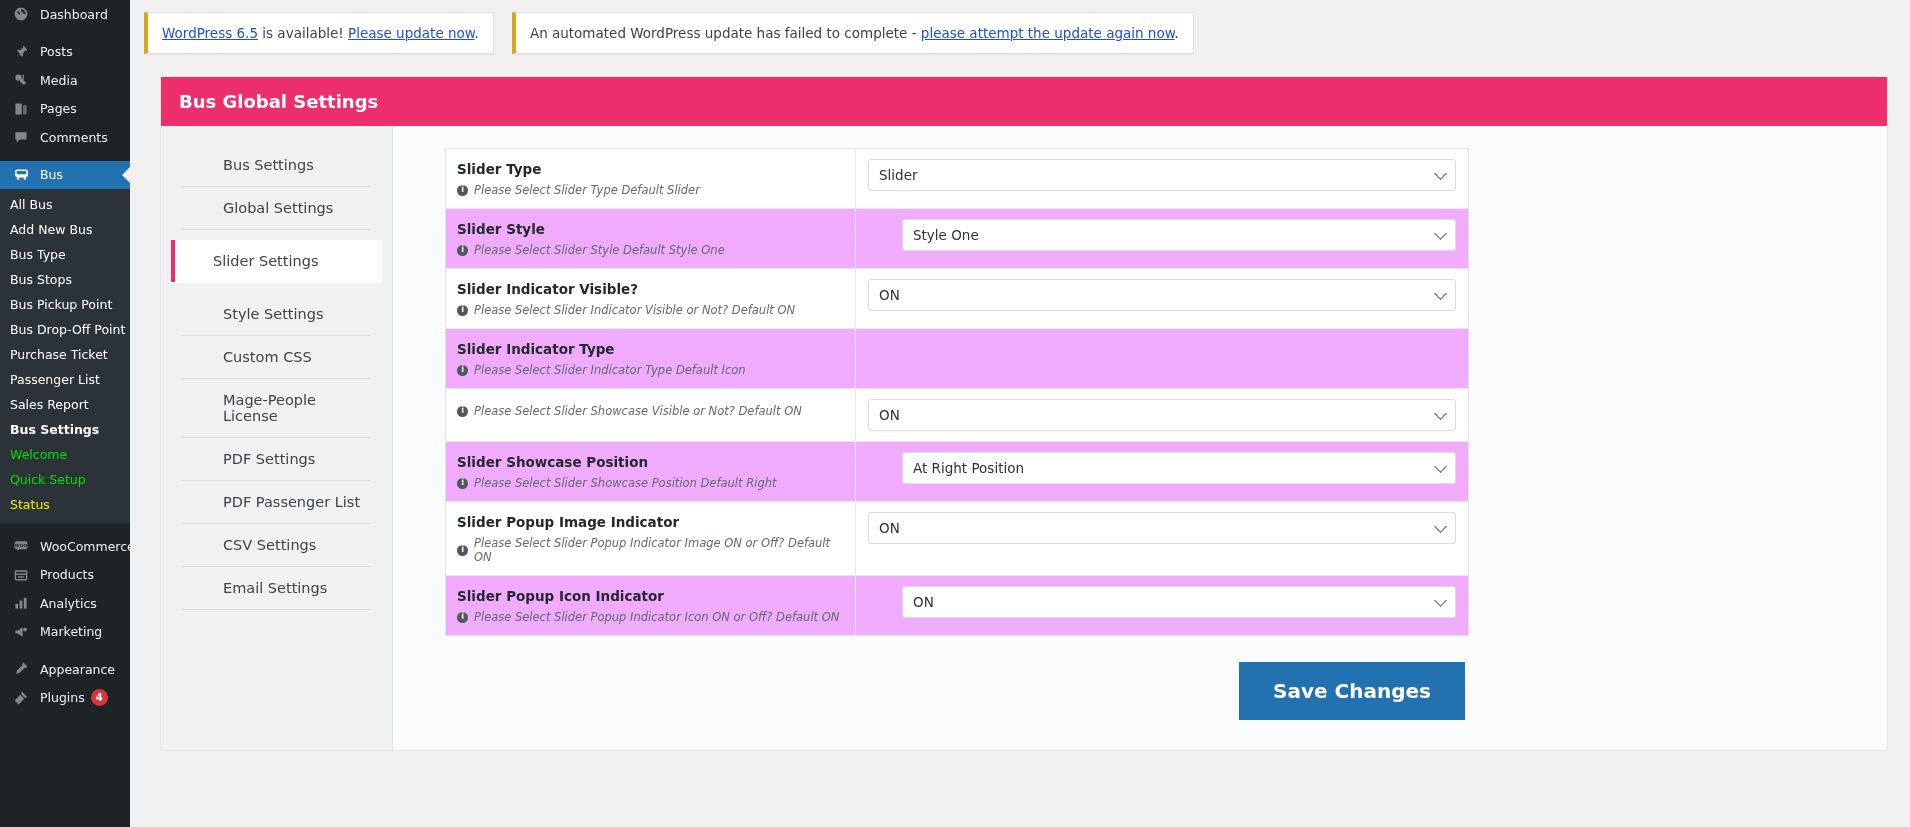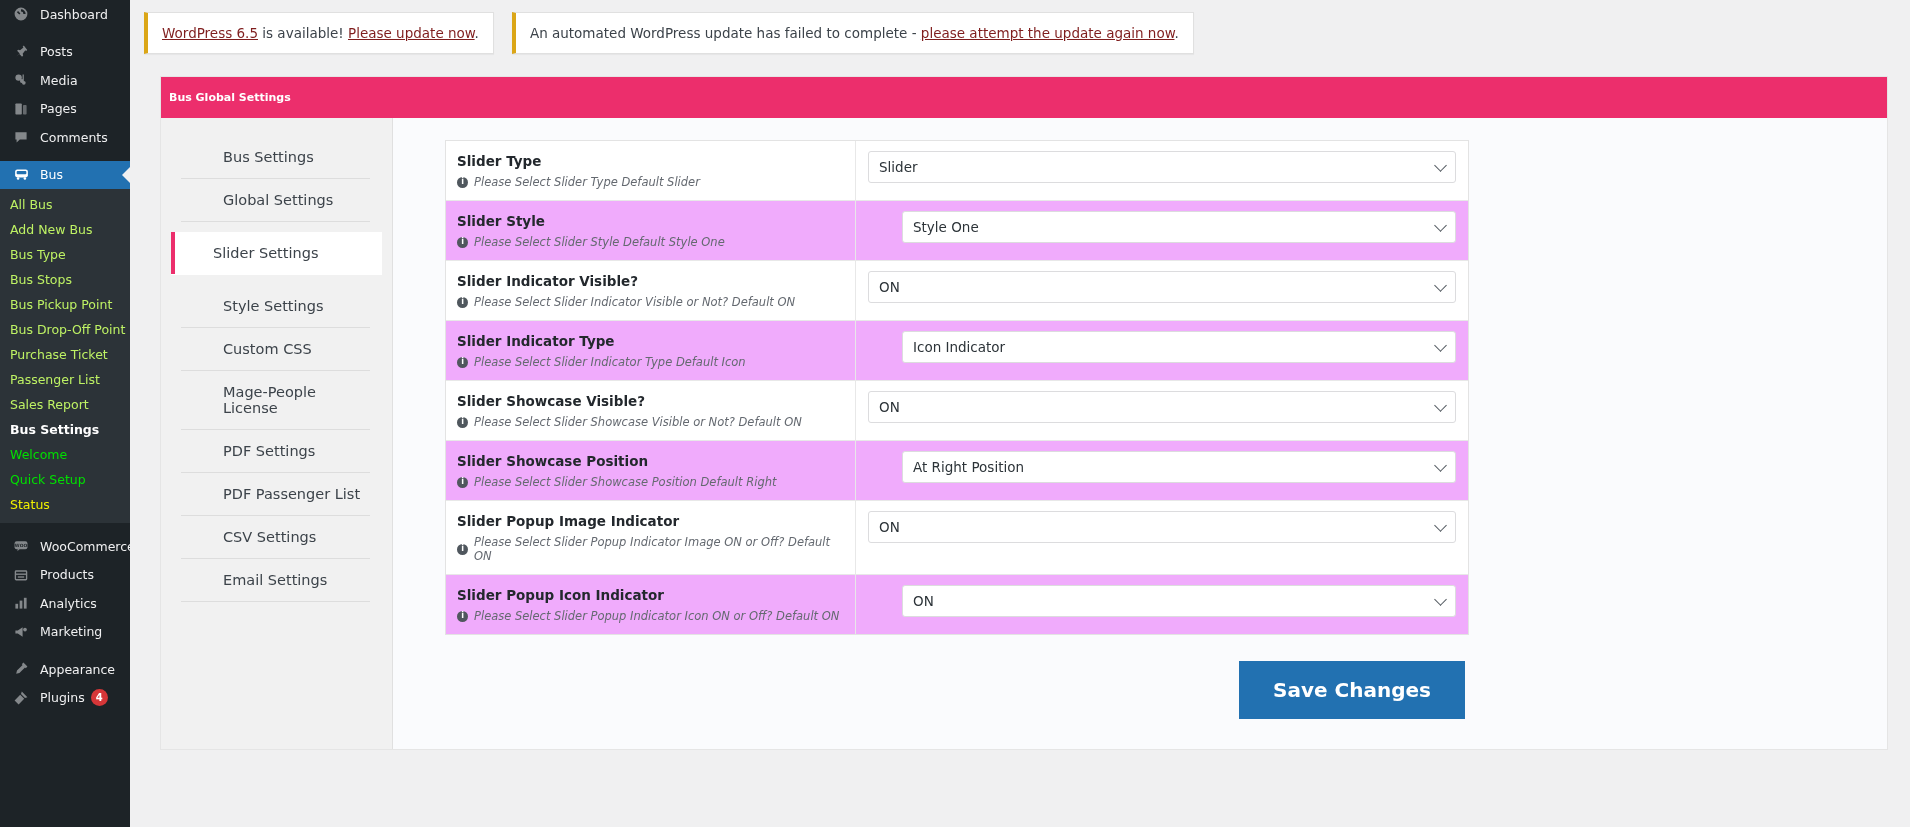--- a/index.html
+++ b/index.html
@@ -33,21 +33,21 @@
   .menu-item.active::after {
     content: ""; position: absolute; right: 0; top: 50%;
     transform: translateY(-50%);
     border-style: solid; border-width: 8px 8px 8px 0;
     border-color: transparent #f0f0f1 transparent transparent;
   }
   .menu-gap { height: 9px; }
   .submenu { background: #2c3338; padding: 3px 0 6px 0; }
   .submenu .sub {
     display: block; padding: 3px 0 3px 10px;
-    color: #bef264; font-size: 12.5px; line-height: 19px;
+    color: #ffffff; font-size: 12.5px; line-height: 19px;
   }
   .submenu .sub.current { color: #fff; font-weight: bold; }
   .submenu .sub.green { color: #00e000; }
   .submenu .sub.yellow { color: #f0f000; }
   .badge-count {
     display: inline-flex; align-items: center; justify-content: center;
     min-width: 17px; height: 17px; margin-left: 6px;
     background: #d63638; color: #fff; font-size: 10px;
     border-radius: 9px; padding: 0 5px; font-weight: 600;
   }
@@ -57,29 +57,29 @@
     flex: 1; height: 827px; background: #f0f0f1;
     position: relative; overflow: hidden;
   }
   .notices { display: flex; gap: 18px; padding: 12px 0 0 14px; }
   .notice {
     background: #fff; border: 1px solid #e0e0e0;
     border-left: 4px solid #dba617;
     padding: 10px 14px; font-size: 13.5px; color: #3c434a;
     line-height: 20px; box-shadow: 0 1px 1px rgba(0,0,0,.04);
   }
-  .notice a { color: #7f1d1d; text-decoration: underline; }
+  .notice a { color: #1d4ed8; text-decoration: underline; }
 
   .panel {
     margin: 22px 22px 0 30px;
     background: #fff; border: 1px solid #e5e5e5;
   }
   .panel-header {
     background: #ec2e6c; color: #fff;
-    padding: 14px 8px; font-size: 11px; font-weight: bold;
+    padding: 14px 18px; font-size: 18px; font-weight: bold;
   }
   .panel-body { display: flex; min-height: 520px; }
 
   .tabs {
     width: 232px; min-width: 232px;
     background: #f1f1f1; border-right: 1px solid #e0e0e0;
     padding-top: 18px;
   }
   .tab {
     position: relative; padding: 13px 0 13px 42px;
@@ -376,31 +376,24 @@
             </div>
 
             <div class="srow alt">
               <div class="label-cell">
                 <div class="slabel">Slider Indicator Type</div>
                 <div class="sdesc">
                   <span class="info-icon">i</span>
                   <span>Please Select Slider Indicator Type Default Icon</span>
                 </div>
               </div>
-              <div class="field-cell">
-                <div class="select">
-                  <span>Icon Indicator</span>
-                  <span class="chev"></span>
-                </div>
-              </div>
             </div>
 
             <div class="srow">
               <div class="label-cell">
-                <div class="slabel">Slider Showcase Visible?</div>
                 <div class="sdesc">
                   <span class="info-icon">i</span>
                   <span>Please Select Slider Showcase Visible or Not? Default ON</span>
                 </div>
               </div>
               <div class="field-cell">
                 <div class="select">
                   <span>ON</span>
                   <span class="chev"></span>
                 </div>

